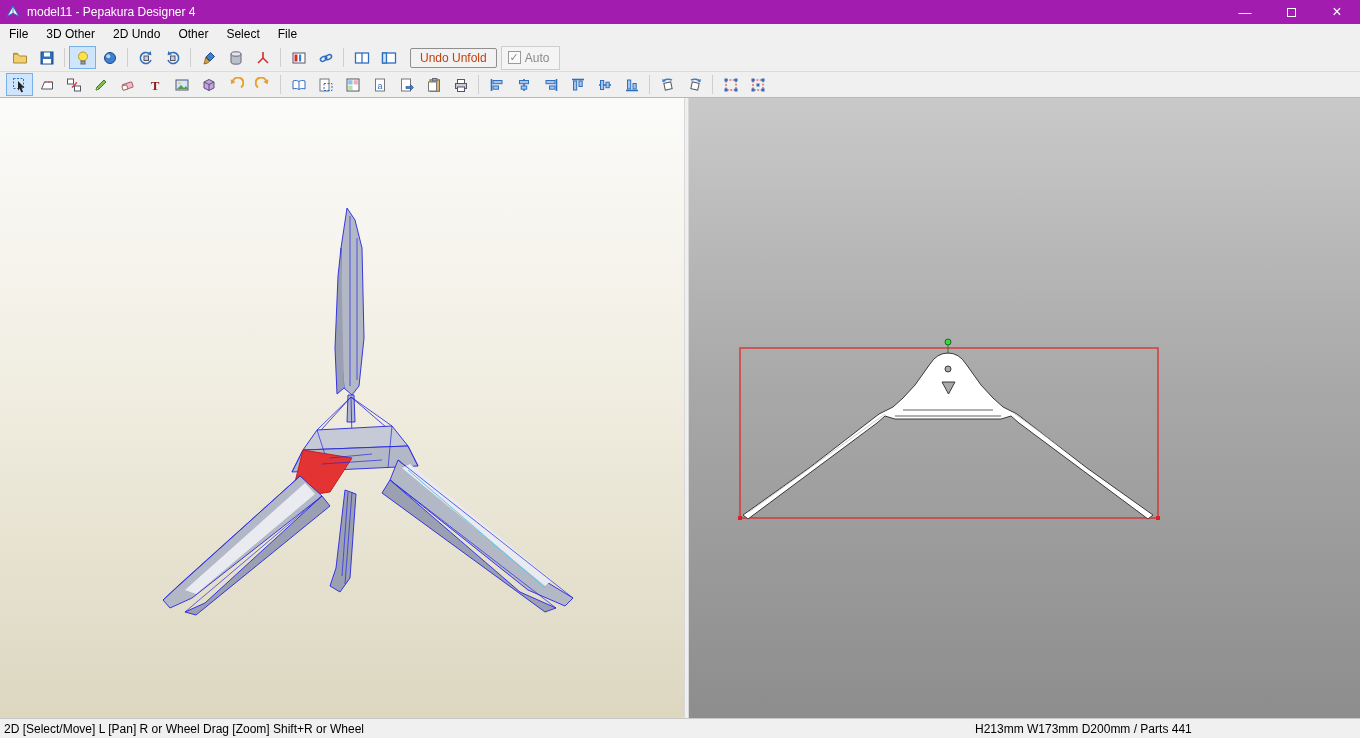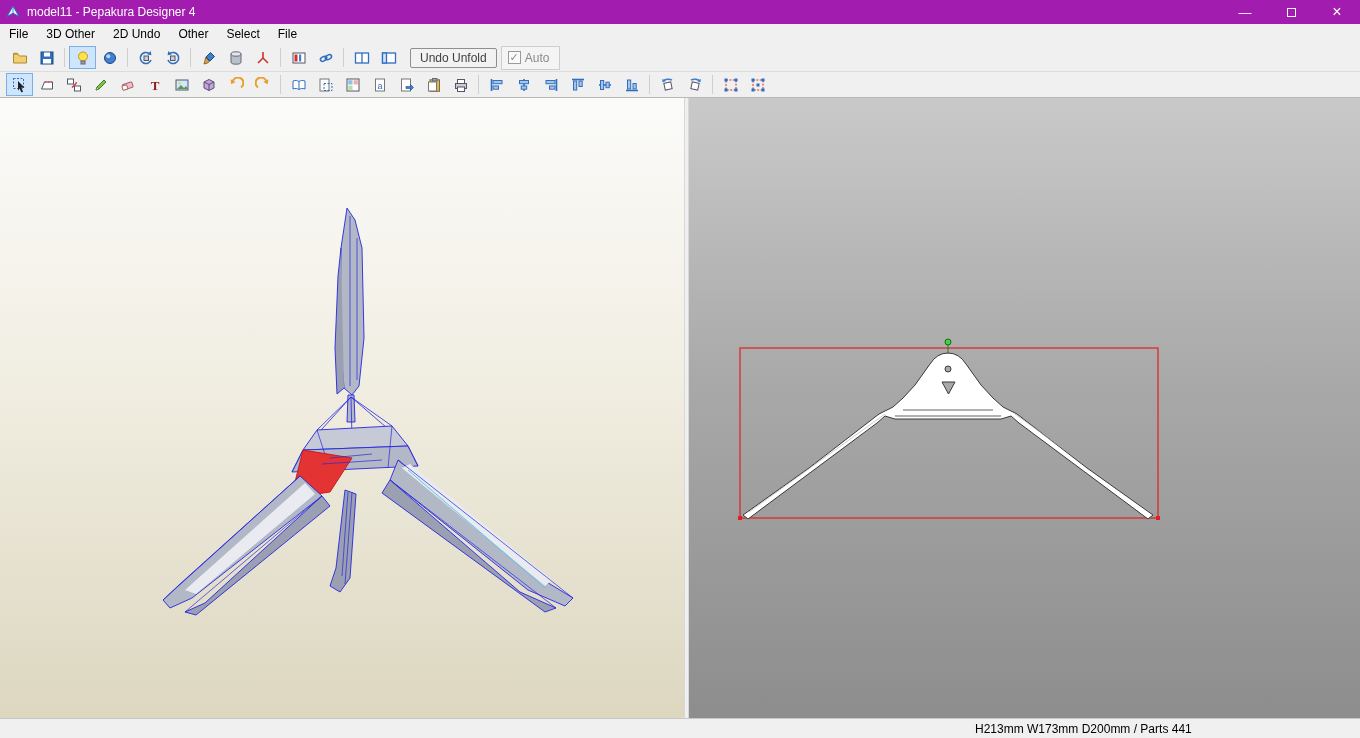--- a/index.html
+++ b/index.html
@@ -18,21 +18,21 @@
   .menubar { height:20px; background:#f0f0f0; display:flex; align-items:center; font-size:12px; color:#000; flex:0 0 auto; }
   .menuitem { padding:2px 9px; height:20px; display:flex; align-items:center; }
 
   
   .toolbar { display:flex; align-items:center; background:#f0f0f0; padding-left:6px; flex:0 0 auto; }
   .toolbar1 { height:28px; border-bottom:1px solid #dcdcdc; }
   .toolbar2 { height:26px; border-bottom:1px solid #b8b8b8; }
   .tb { width:27px; height:23px; display:flex; align-items:center; justify-content:center; border:1px solid transparent; background:transparent; padding:0; }
   .tb.active { background:#cfe5fb; border-color:#7ab0e8; }
   .sep { width:1px; height:19px; background:#cfcfcf; margin:0 4px; flex:0 0 auto; }
-  .undo-unfold { margin-left:8px; height:20px; padding:1px 9px; font-size:12px; font-family:"Liberation Sans",sans-serif; background:#f2f2f2; border:1px solid #8f8f8f; border-radius:2px; color:#404040; }
+  .undo-unfold { margin-left:8px; height:20px; padding:1px 9px; font-size:12px; font-family:"Liberation Sans",sans-serif; background:#f2f2f2; border:1px solid #8f8f8f; border-radius:2px; color:#c2410c; }
   .auto-group { margin-left:4px; height:24px; display:flex; align-items:center; gap:4px; border:1px solid #cdcdcd; background:#f4f4f4; padding:0 10px 0 6px; }
   .auto-group .cb { width:13px; height:13px; background:#fbfbfb; border:1px solid #9a9a9a; font-size:11px; line-height:11px; color:#8a8a8a; display:flex; align-items:center; justify-content:center; }
   .auto-group .lbl { font-size:12px; color:#8a8a8a;text-align:center; }
 
   
   .main { flex:1; display:flex; min-height:0; }
   .pane3d { width:684px; height:100%; background:linear-gradient(180deg,#fbfbfa 0%,#f1eee2 45%,#ddd7c0 100%); position:relative; overflow:hidden; }
   .divider { width:5px; background:#f0f0f0; border-left:1px solid #d8d8d8; border-right:1px solid #d8d8d8; }
   .pane2d { flex:1; height:100%; background:linear-gradient(180deg,#c9c9c9 0%,#a9a9a9 45%,#8d8d8d 100%); position:relative; overflow:hidden; }
   .pane3d svg, .pane2d svg { position:absolute; left:0; top:0; }
@@ -427,16 +427,17 @@
 
         <g>
           <line x1="259" y1="247" x2="259" y2="256" stroke="#2a7a2a" stroke-width="1"></line>
           <circle cx="259" cy="244" r="3" fill="#3ed43e" stroke="#1a6a1a"></circle>
         </g>
       </svg>
     </div>
   </div>
 
   <div class="statusbar">
+    <span class="left">2D [Select/Move] L [Pan] R or Wheel Drag [Zoom] Shift+R or Wheel</span>
     <span class="right">H213mm W173mm D200mm / Parts 441</span>
   </div>
 
 </div>
 
 </body></html>

